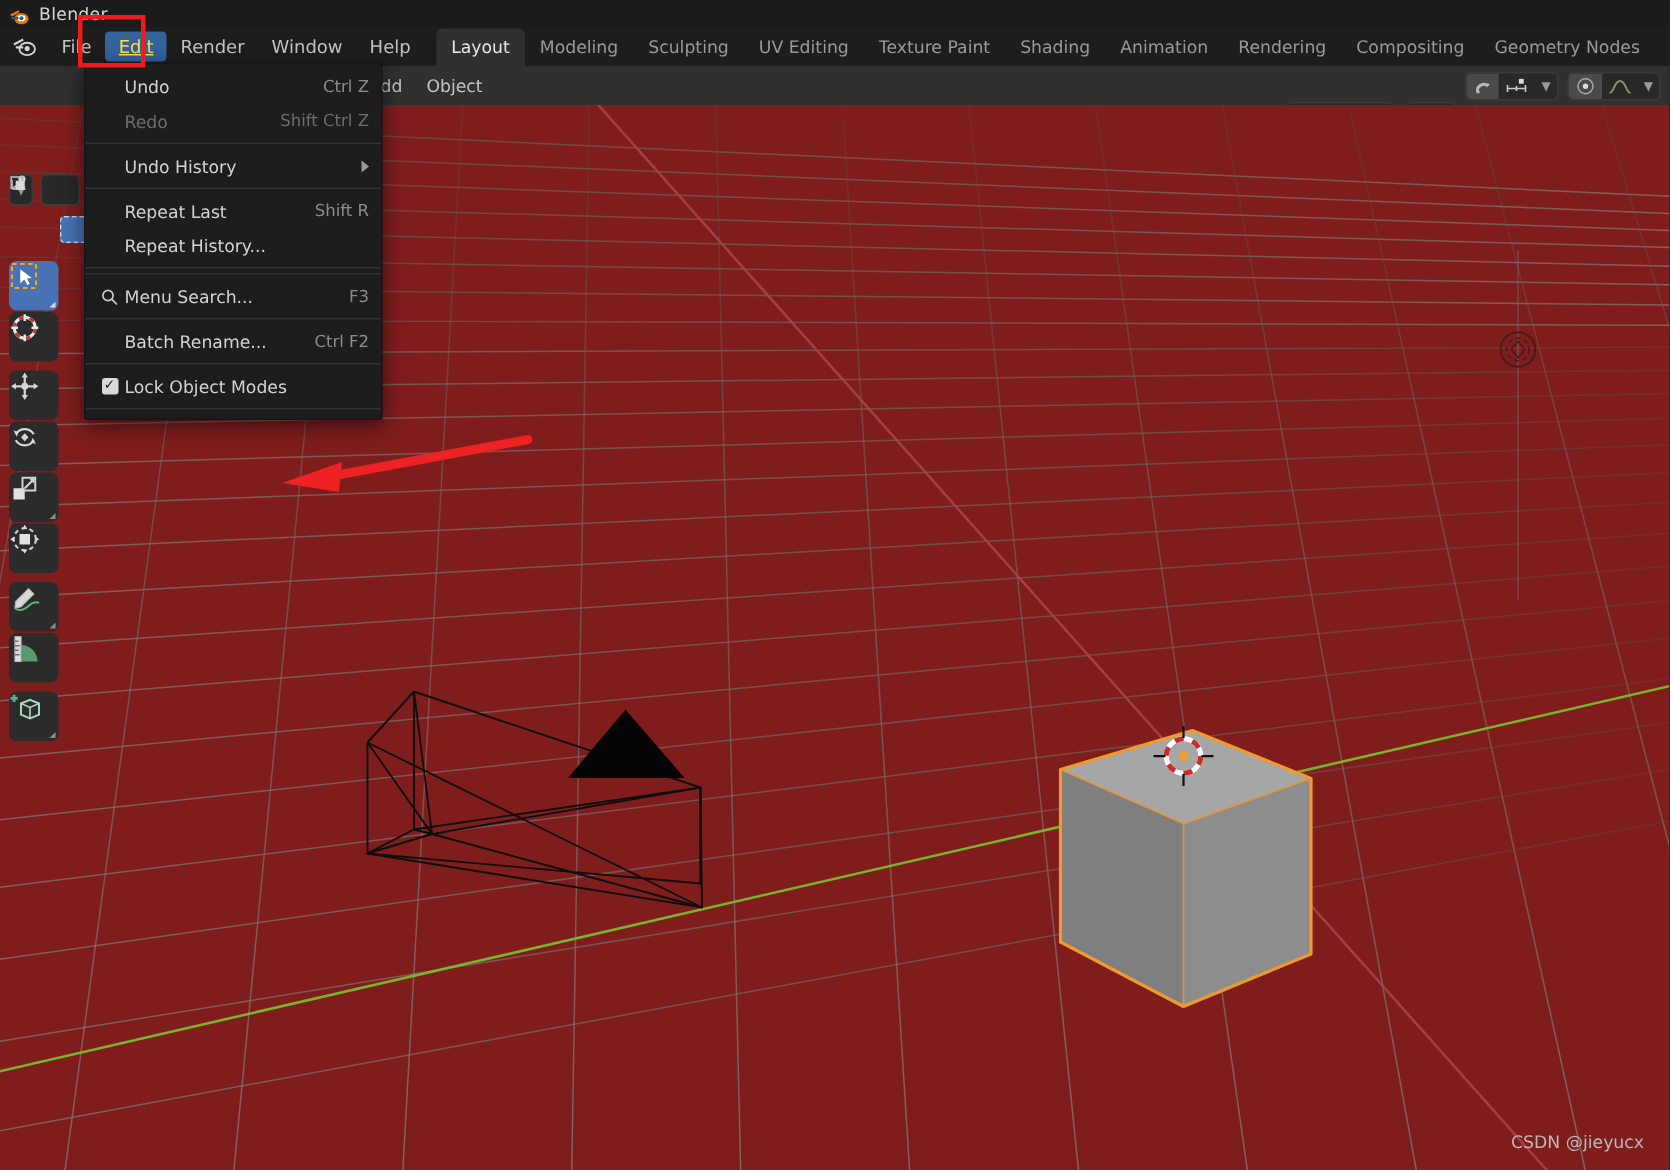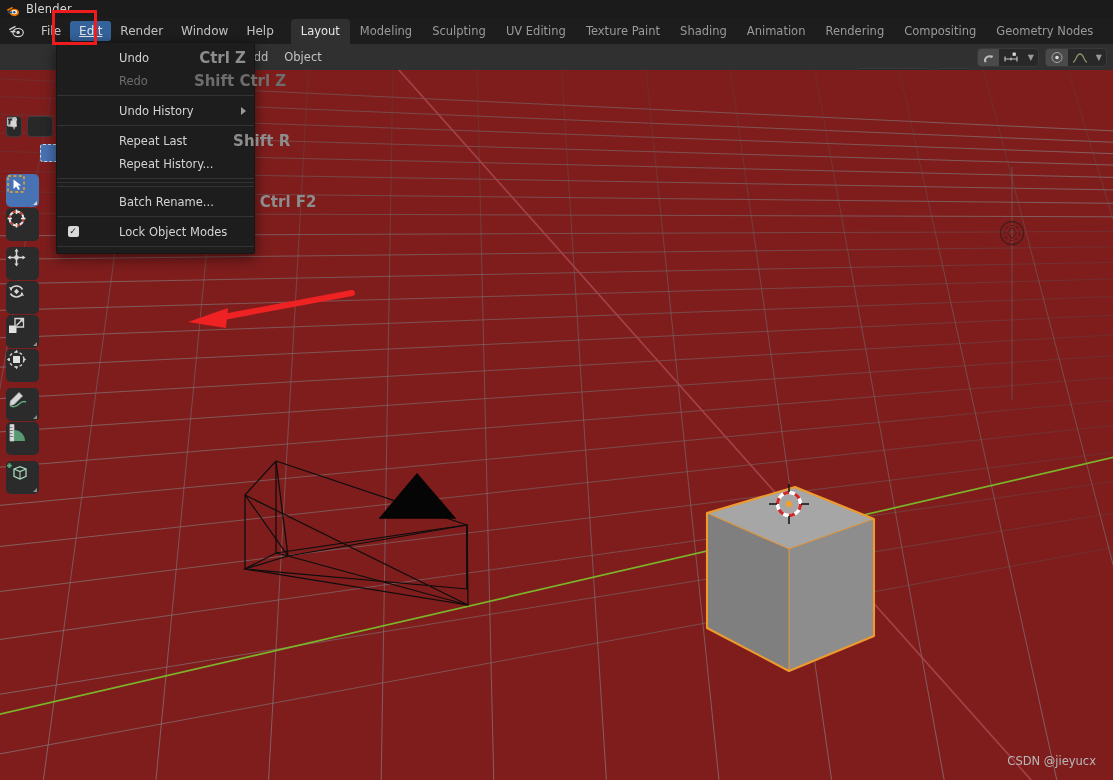--- a/index.html
+++ b/index.html
@@ -22,21 +22,21 @@
   
   .menubar {
     position: absolute; left: 0; top: 18px; width: 1113px; height: 26px;
     background: #1d1d1d; display: flex; align-items: center;
   }
   .bl-logo-small { width: 17px; height: 15px; margin: 0 7px 0 8px; }
   .menu-item {
     font-size: 12px; color: #c3c3c3; padding: 3px 9px; border-radius: 3px;
     line-height: 14px; white-space: nowrap;
   }
-  .menu-item.active { background: #34629b; color: #e5e5e5; text-decoration: underline; }
+  .menu-item.active { background: #34629b; color: #fde047; text-decoration: underline; }
 
   
   .tabs { display: flex; align-items: flex-end; height: 26px; margin-left: 8px; }
   .tab {
     font-size: 11.5px; color: #9a9a9a; padding: 5px 10px 6px 10px;
     border-radius: 4px 4px 0 0; white-space: nowrap;
   }
   .tab.active { background: #303030; color: #e6e6e6; }
 
   
@@ -92,27 +92,26 @@
 
   
   .dropdown {
     position: absolute; left: 56px; top: 42px; width: 199px;
     background: #1d1d1d; border: 1px solid #161616; border-radius: 2px;
     box-shadow: 0 4px 14px rgba(0,0,0,.55); z-index: 60; padding: 3px 0 3px 0;
   }
   .mrow {
     display: flex; align-items: center; height: 23px; padding: 0 8px 0 6px;
     position: relative;
-    gap: 36px;
   }
   .mrow.hover { background: #2d2d2d; }
   .mrow .micon { width: 20px; flex: 0 0 20px; display: flex; align-items: center; justify-content: center; }
   .mrow .mlabel { font-size: 11.5px; color: #d3d3d3; flex: 1; white-space: nowrap; }
   .mrow.disabled .mlabel, .mrow.disabled .mkey { color: #6d6d6d; }
-  .mrow .mkey { font-size: 15px; color: #8d8d8d; margin-left: 10px; white-space: nowrap; font-weight: bold; }
+  .mrow .mkey { font-size: 11px; color: #8d8d8d; margin-left: 10px; white-space: nowrap; }
   .mrow .marrow {
     width: 0; height: 0; border-top: 4px solid transparent; border-bottom: 4px solid transparent;
     border-left: 5px solid #9a9a9a; margin-left: 8px;
   }
   .msep { height: 1px; background: #333333; margin: 3px 0; }
   .ul { text-decoration: underline; text-underline-offset: 2px; }
   .chk {
     width: 11px; height: 11px; background: #d8d8d8; border-radius: 2px;
     display: flex; align-items: center; justify-content: center;
     color: #1d1d1d; font-size: 9px; line-height: 1; font-weight: bold;
@@ -483,20 +482,30 @@
     <div class="mrow">
       <span class="micon"></span>
       <span class="mlabel">Repeat History...</span>
     </div>
 
     <div class="msep"></div>
 
 
     <div class="msep"></div>
 
+    <div class="mrow">
+      <span class="micon">
+        <svg width="12" height="12" viewBox="0 0 12 12">
+          <circle cx="5" cy="5" r="3.4" fill="none" stroke="#cdcdcd" stroke-width="1.1"></circle>
+          <path d="M7.6 7.6 L11 11" stroke="#cdcdcd" stroke-width="1.1"></path>
+        </svg>
+      </span>
+      <span class="mlabel">Menu Search...</span>
+      <span class="mkey">F3</span>
+    </div>
 
     <div class="msep"></div>
 
 
     <div class="mrow">
       <span class="micon"></span>
       <span class="mlabel">Batch Rename...</span>
       <span class="mkey">Ctrl F2</span>
     </div>
 

